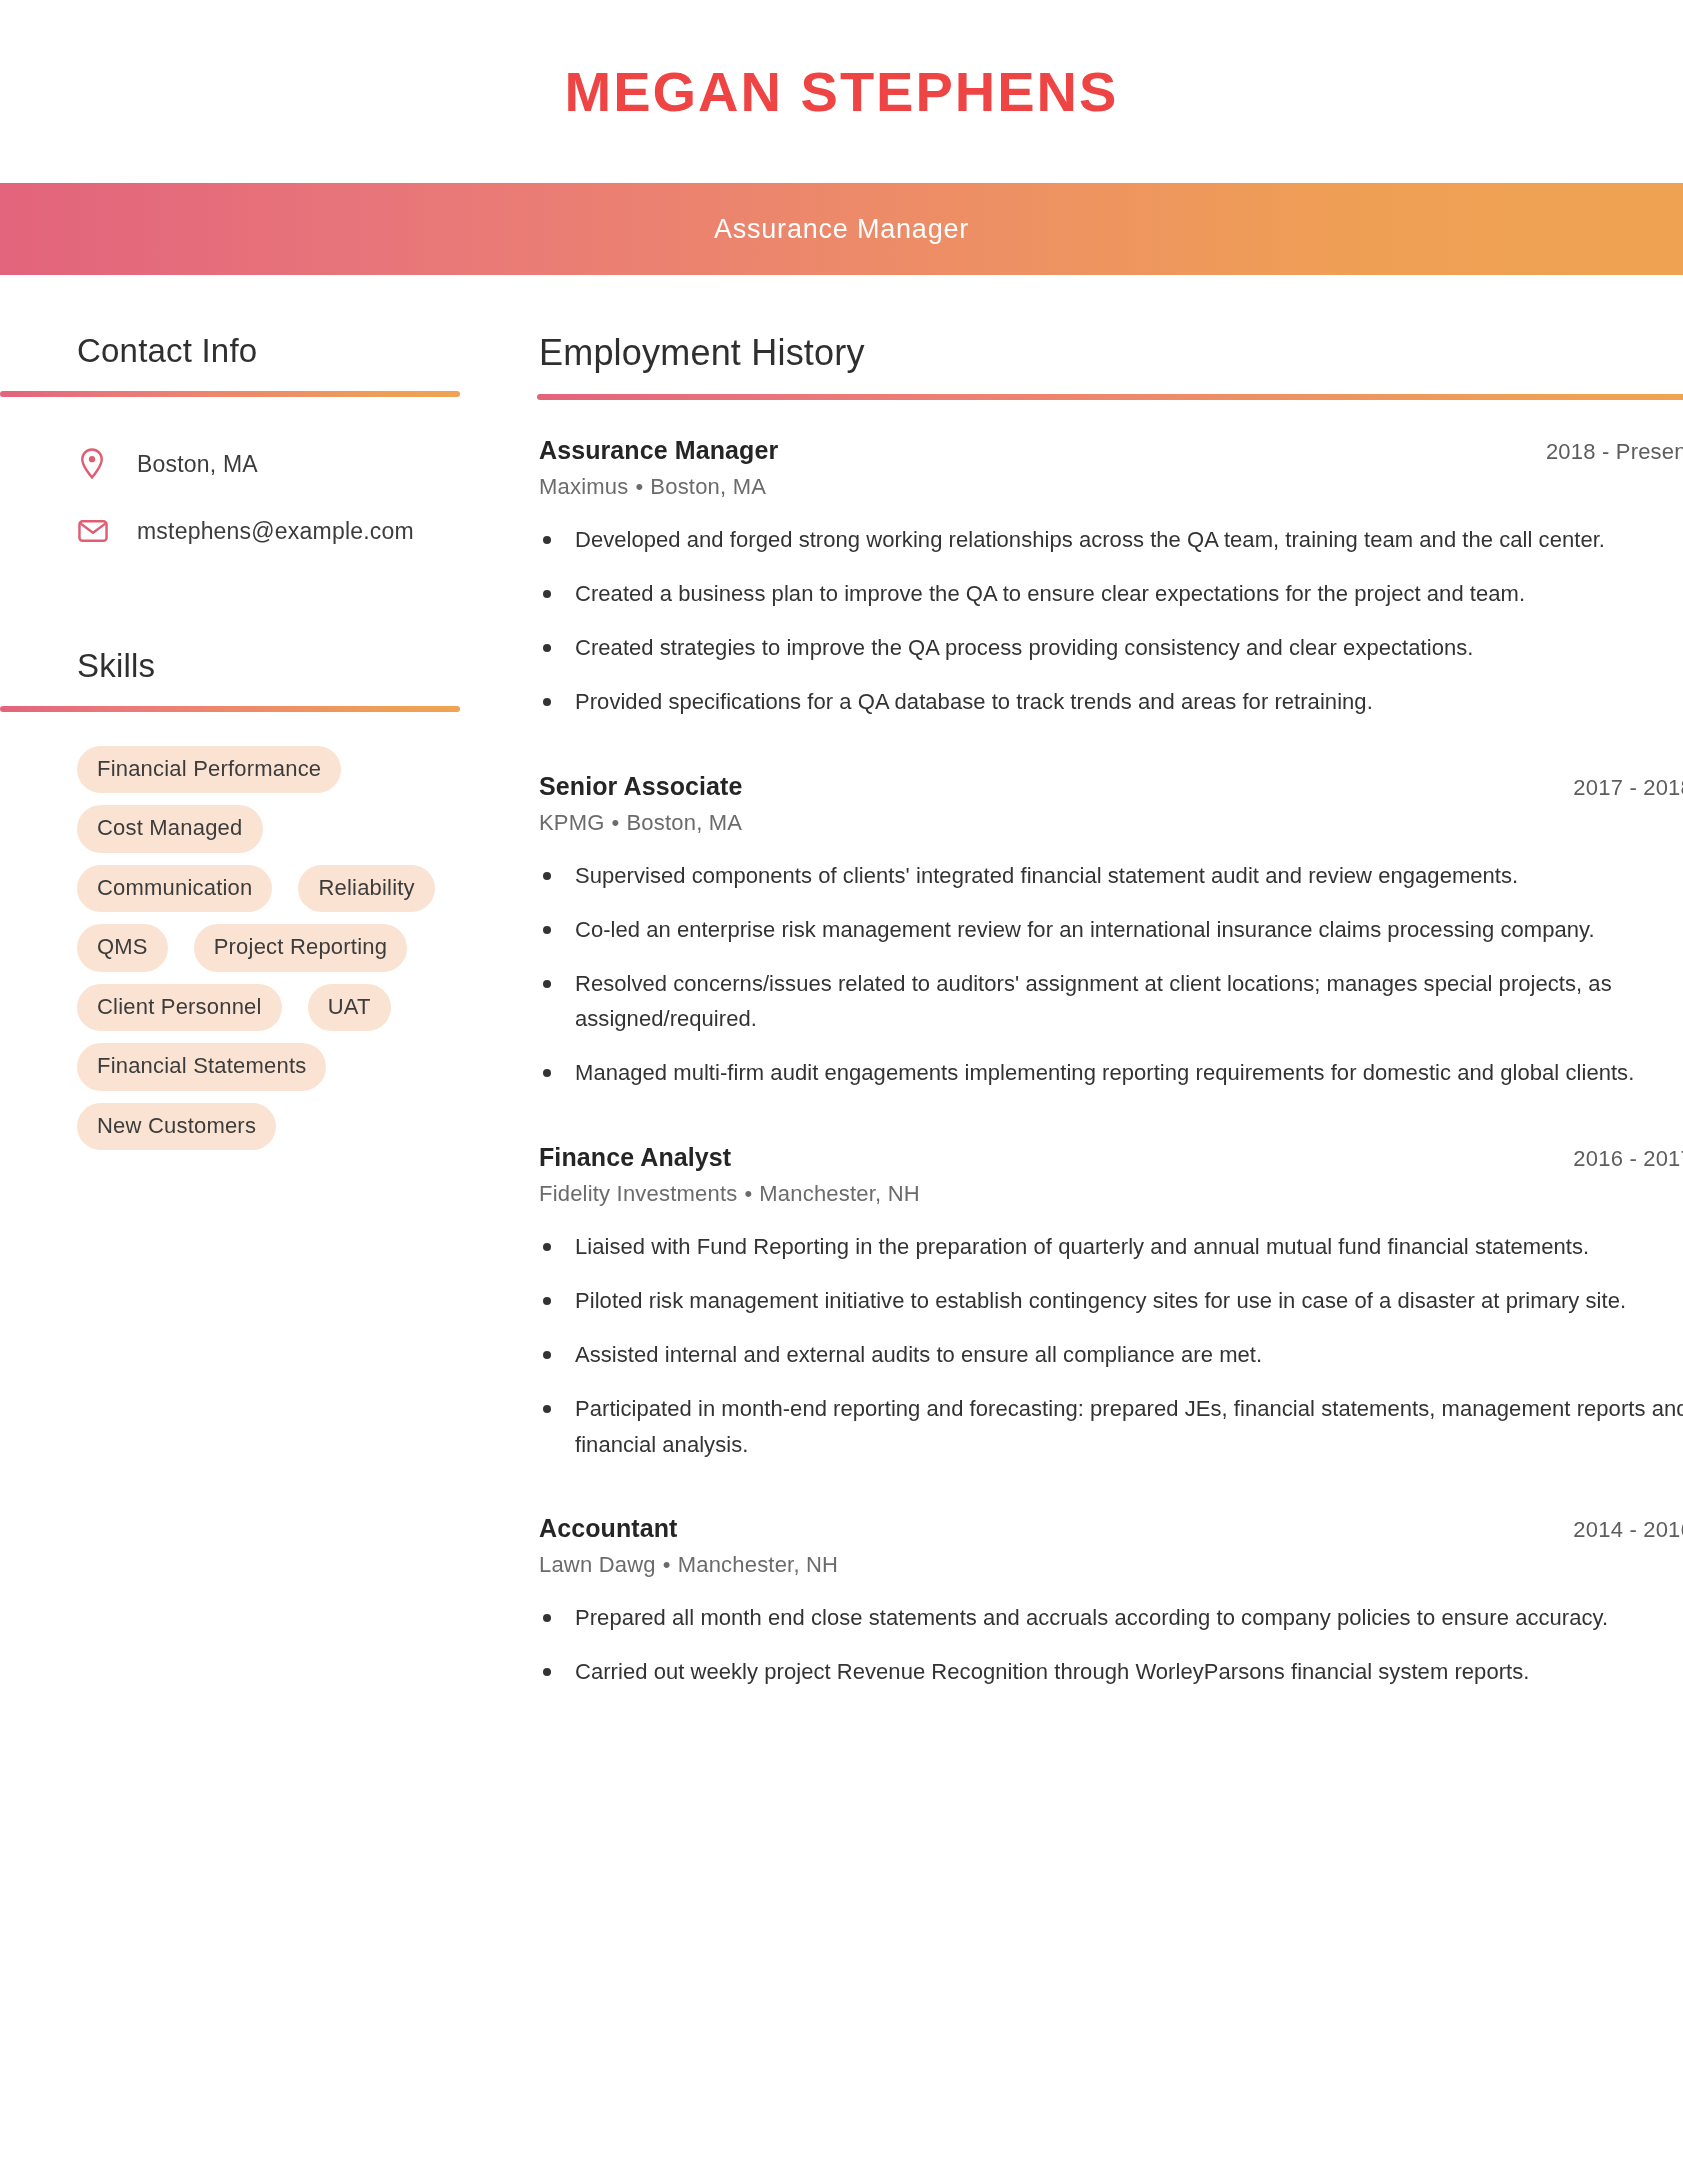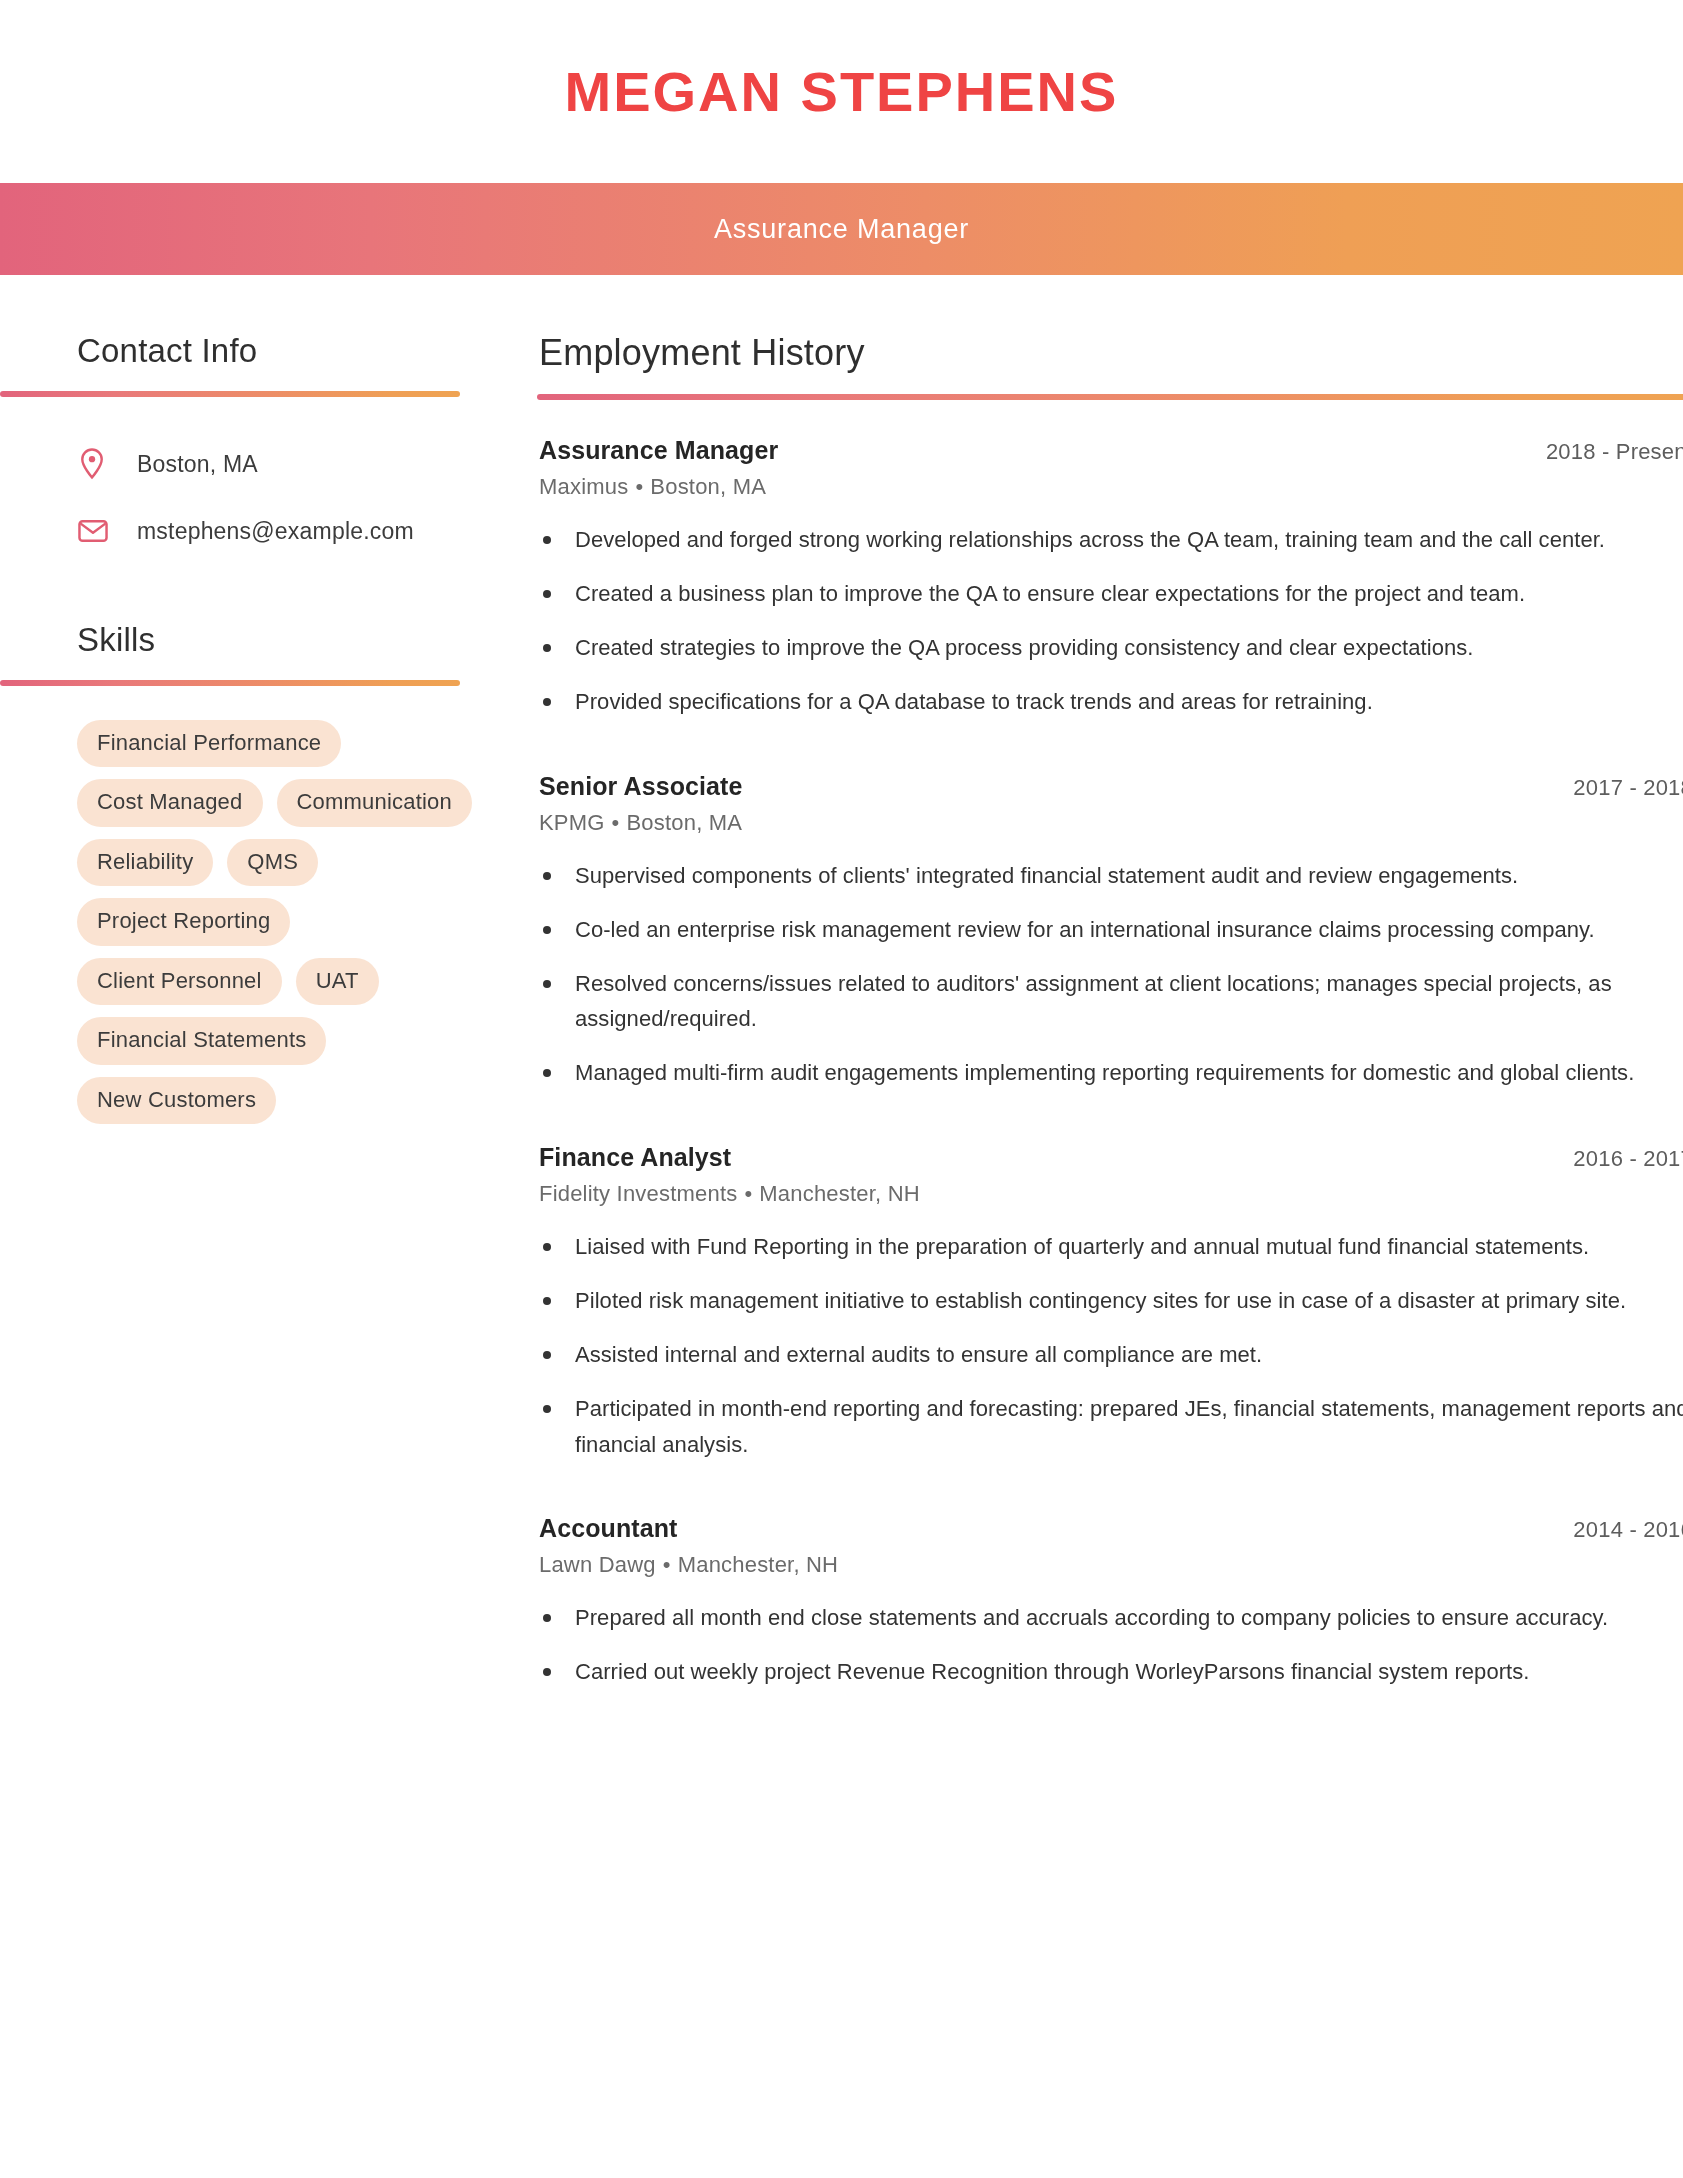--- a/index.html
+++ b/index.html
@@ -122,27 +122,27 @@
   }
 
   .contact-txt {
     font-size: 23px;
     color: #3c3c3c;
     letter-spacing: 0.2px;
     padding-left: 20px;
   }
 
   
-  .skills-head-wrap { margin-top: 56px; }
+  .skills-head-wrap { margin-top: 82px; }
 
   .skills-box {
     margin-top: 34px;
     display: flex;
     flex-wrap: wrap;
-    gap: 12px 14px;
+    gap: 12px 26px;
     width: 396px;
   }
 
   .pill {
     background: #fae3d2;
     border-radius: 24px;
     padding: 9px 20px 11px 20px;
     font-size: 22px;
     color: #3c3c3c;
     letter-spacing: 0.2px;

